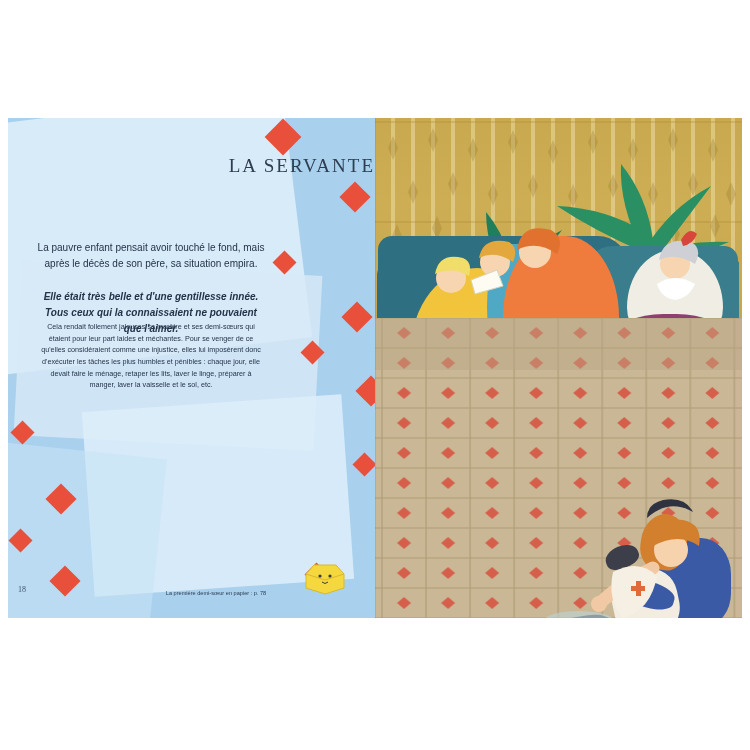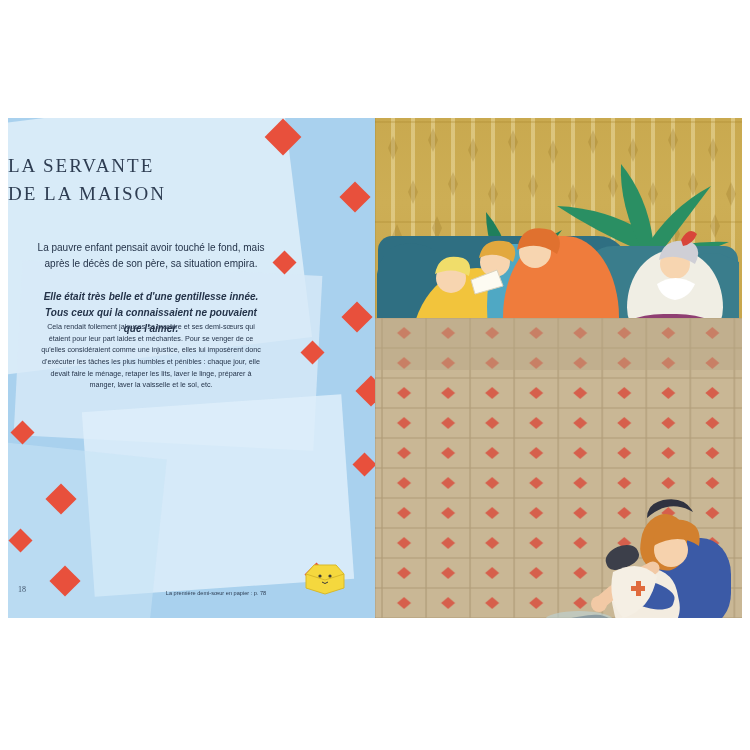--- a/index.html
+++ b/index.html
@@ -76,21 +76,21 @@
 
   #left-content {
     position: absolute;
     inset: 0;
     padding: 0;
   }
   .title {
     position: absolute;
     left: 0; right: 0;
     top: 34px;
-    text-align: left;
+    text-align: right;
     font-family: "Liberation Serif", serif;
     font-size: 19px;
     letter-spacing: 2.0px;
     color: #2e3d52;
     line-height: 1.45;
     font-weight: 400;
   }
   .title .l2 { display: block; }
 
   .para {
@@ -312,21 +312,20 @@
       <div class="diamond sm" style="left:6px; top:306px;"></div>
       <div class="diamond" style="left:42px; top:370px;"></div>
       <div class="diamond sm" style="left:4px; top:414px;"></div>
       <div class="diamond" style="left:46px; top:452px;"></div>
       <div class="diamond sm" style="left:348px; top:338px;"></div>
       <div class="diamond sm" style="left:300px; top:448px;"></div>
 
       <div id="left-content">
         <div class="title">
           <span>LA SERVANTE</span>
-          <span class="l2">DE LA MAISON</span>
         </div>
 
         <div class="para p1">La pauvre enfant pensait avoir touché le fond, mais après le décès de son père, sa situation empira.</div>
         <div class="para p2">Elle était très belle et d'une gentillesse innée. Tous ceux qui la connaissaient ne pouvaient que l'aimer.</div>
         <div class="para p3">Cela rendait follement jalouses sa marâtre et ses demi-sœurs qui étaient pour leur part laides et méchantes. Pour se venger de ce qu'elles considéraient comme une injustice, elles lui imposèrent donc d'exécuter les tâches les plus humbles et pénibles : chaque jour, elle devait faire le ménage, retaper les lits, laver le linge, préparer à manger, laver la vaisselle et le sol, etc.</div>
 
         <div class="page-number">18</div>
         <div class="caption">La première demi-sœur en papier : p. 78</div>
 
         <svg class="origami" viewBox="0 0 46 34">

